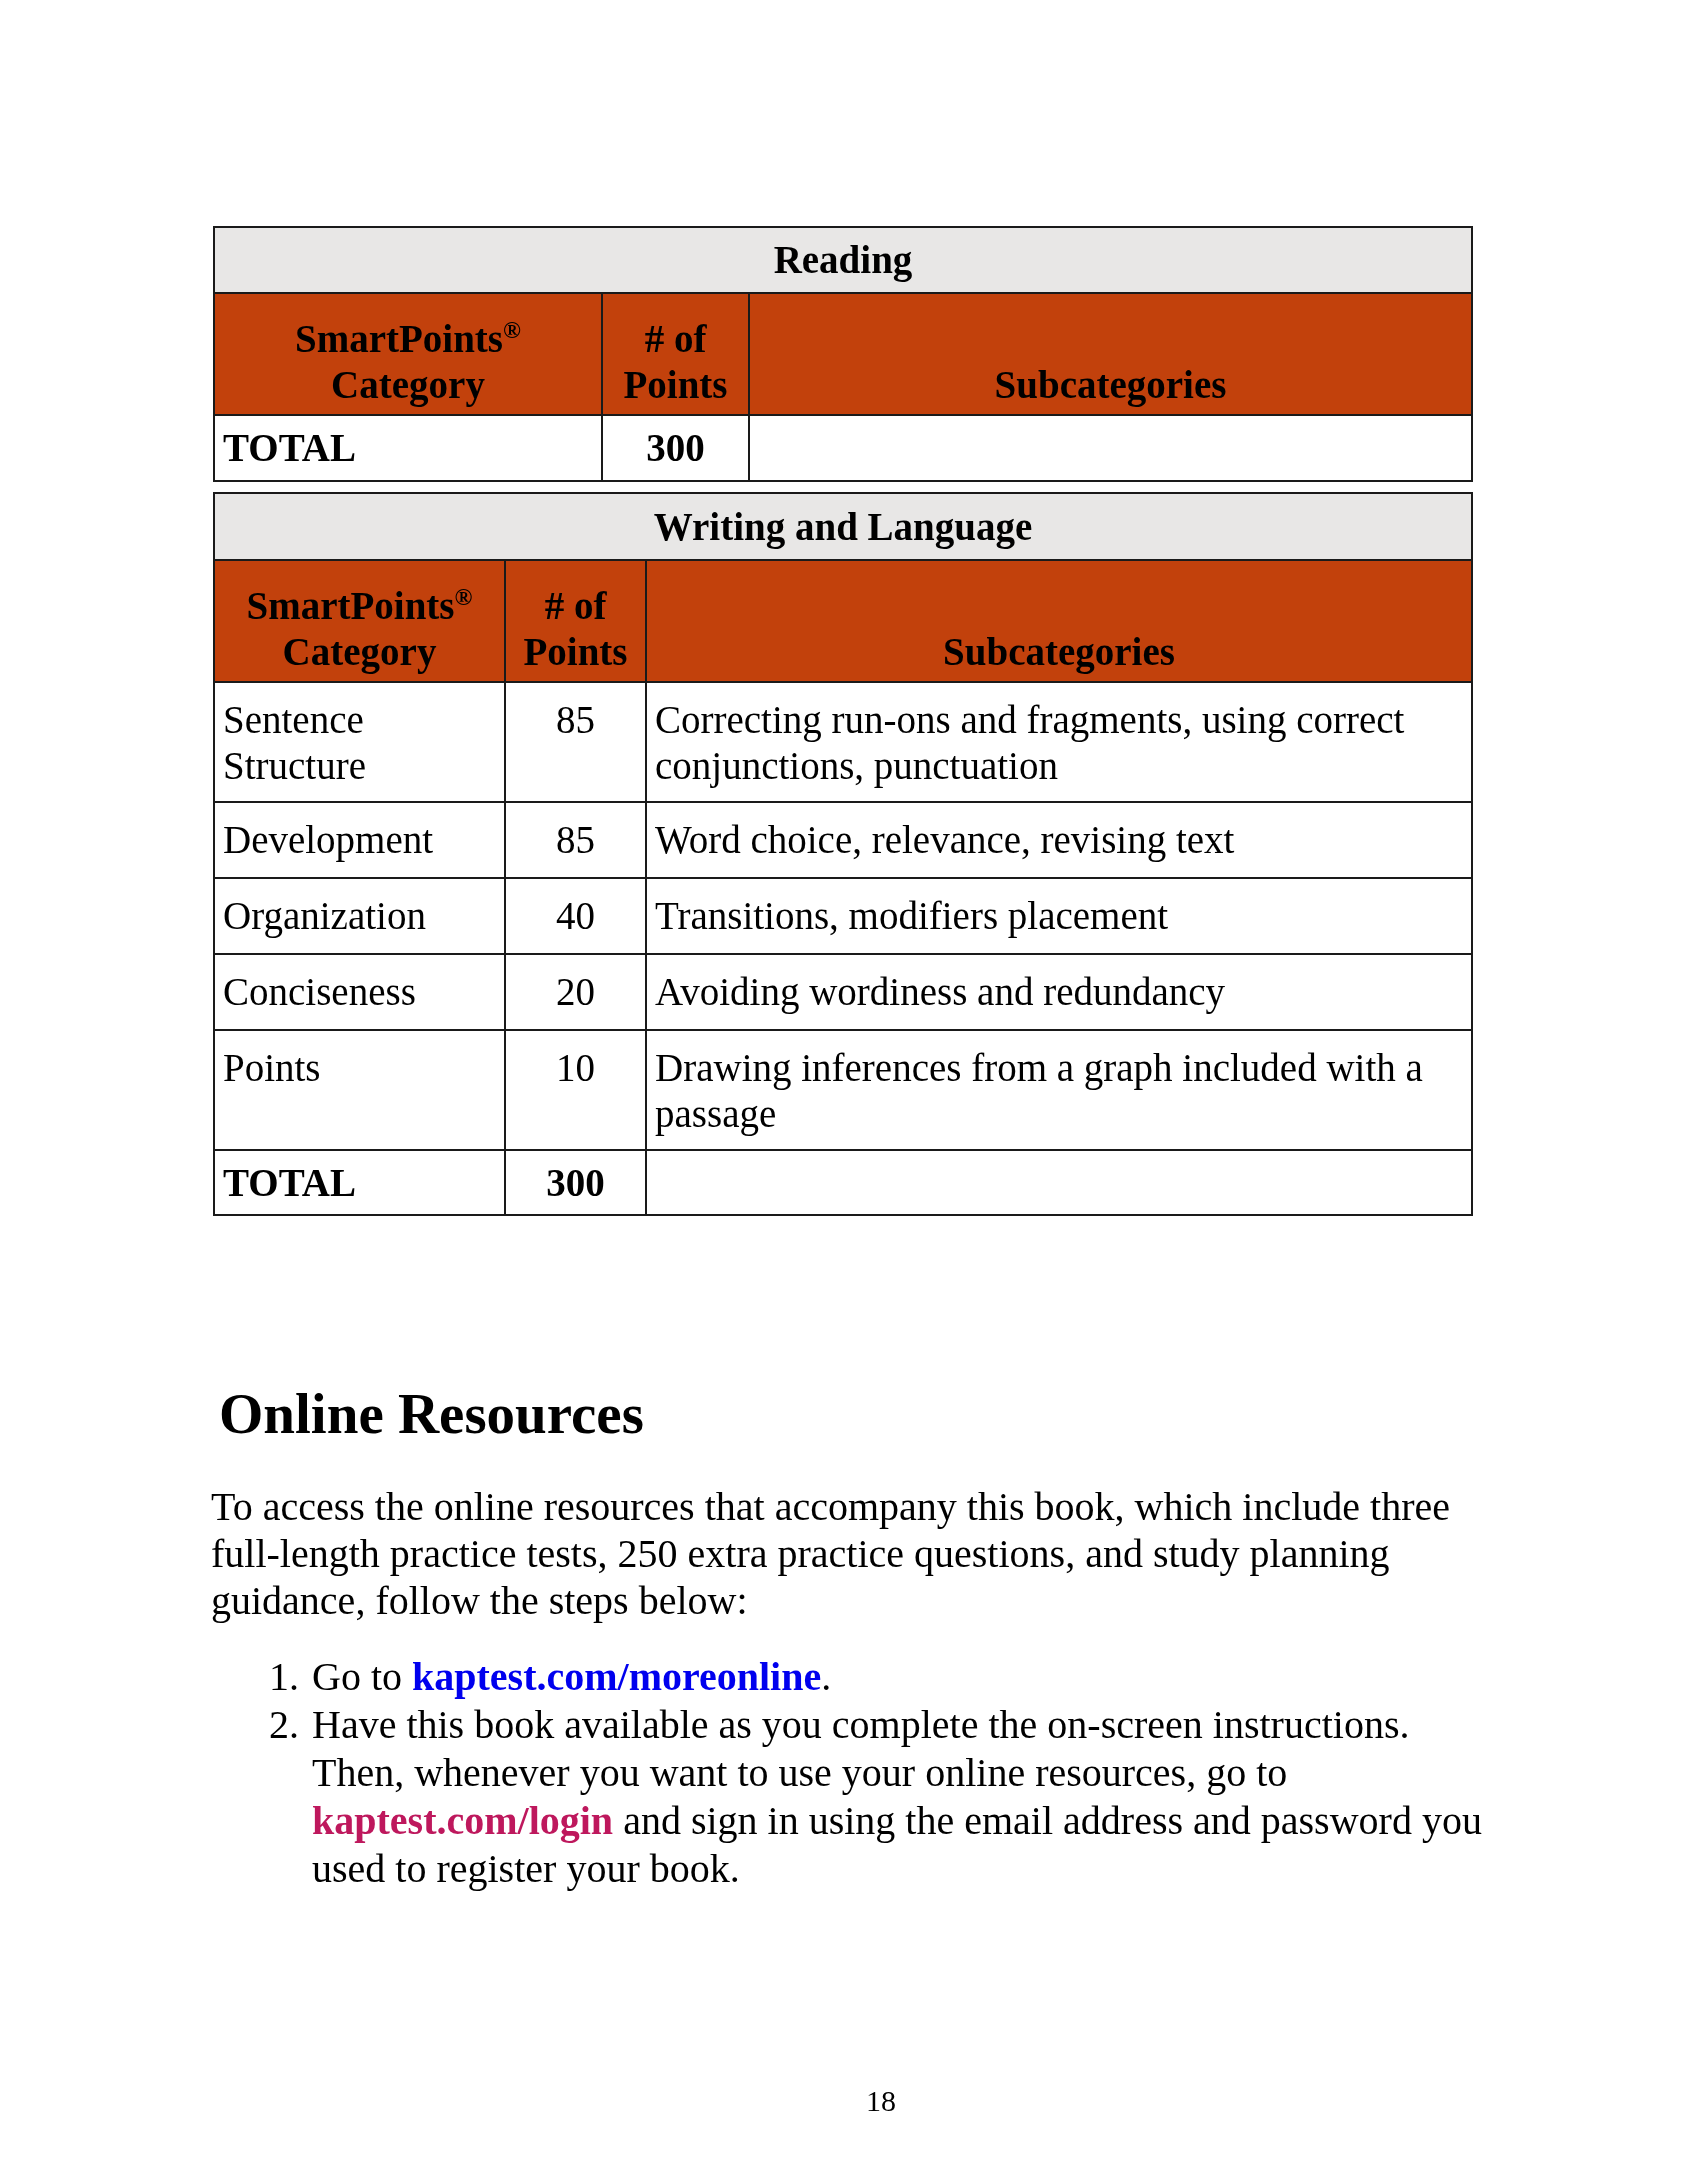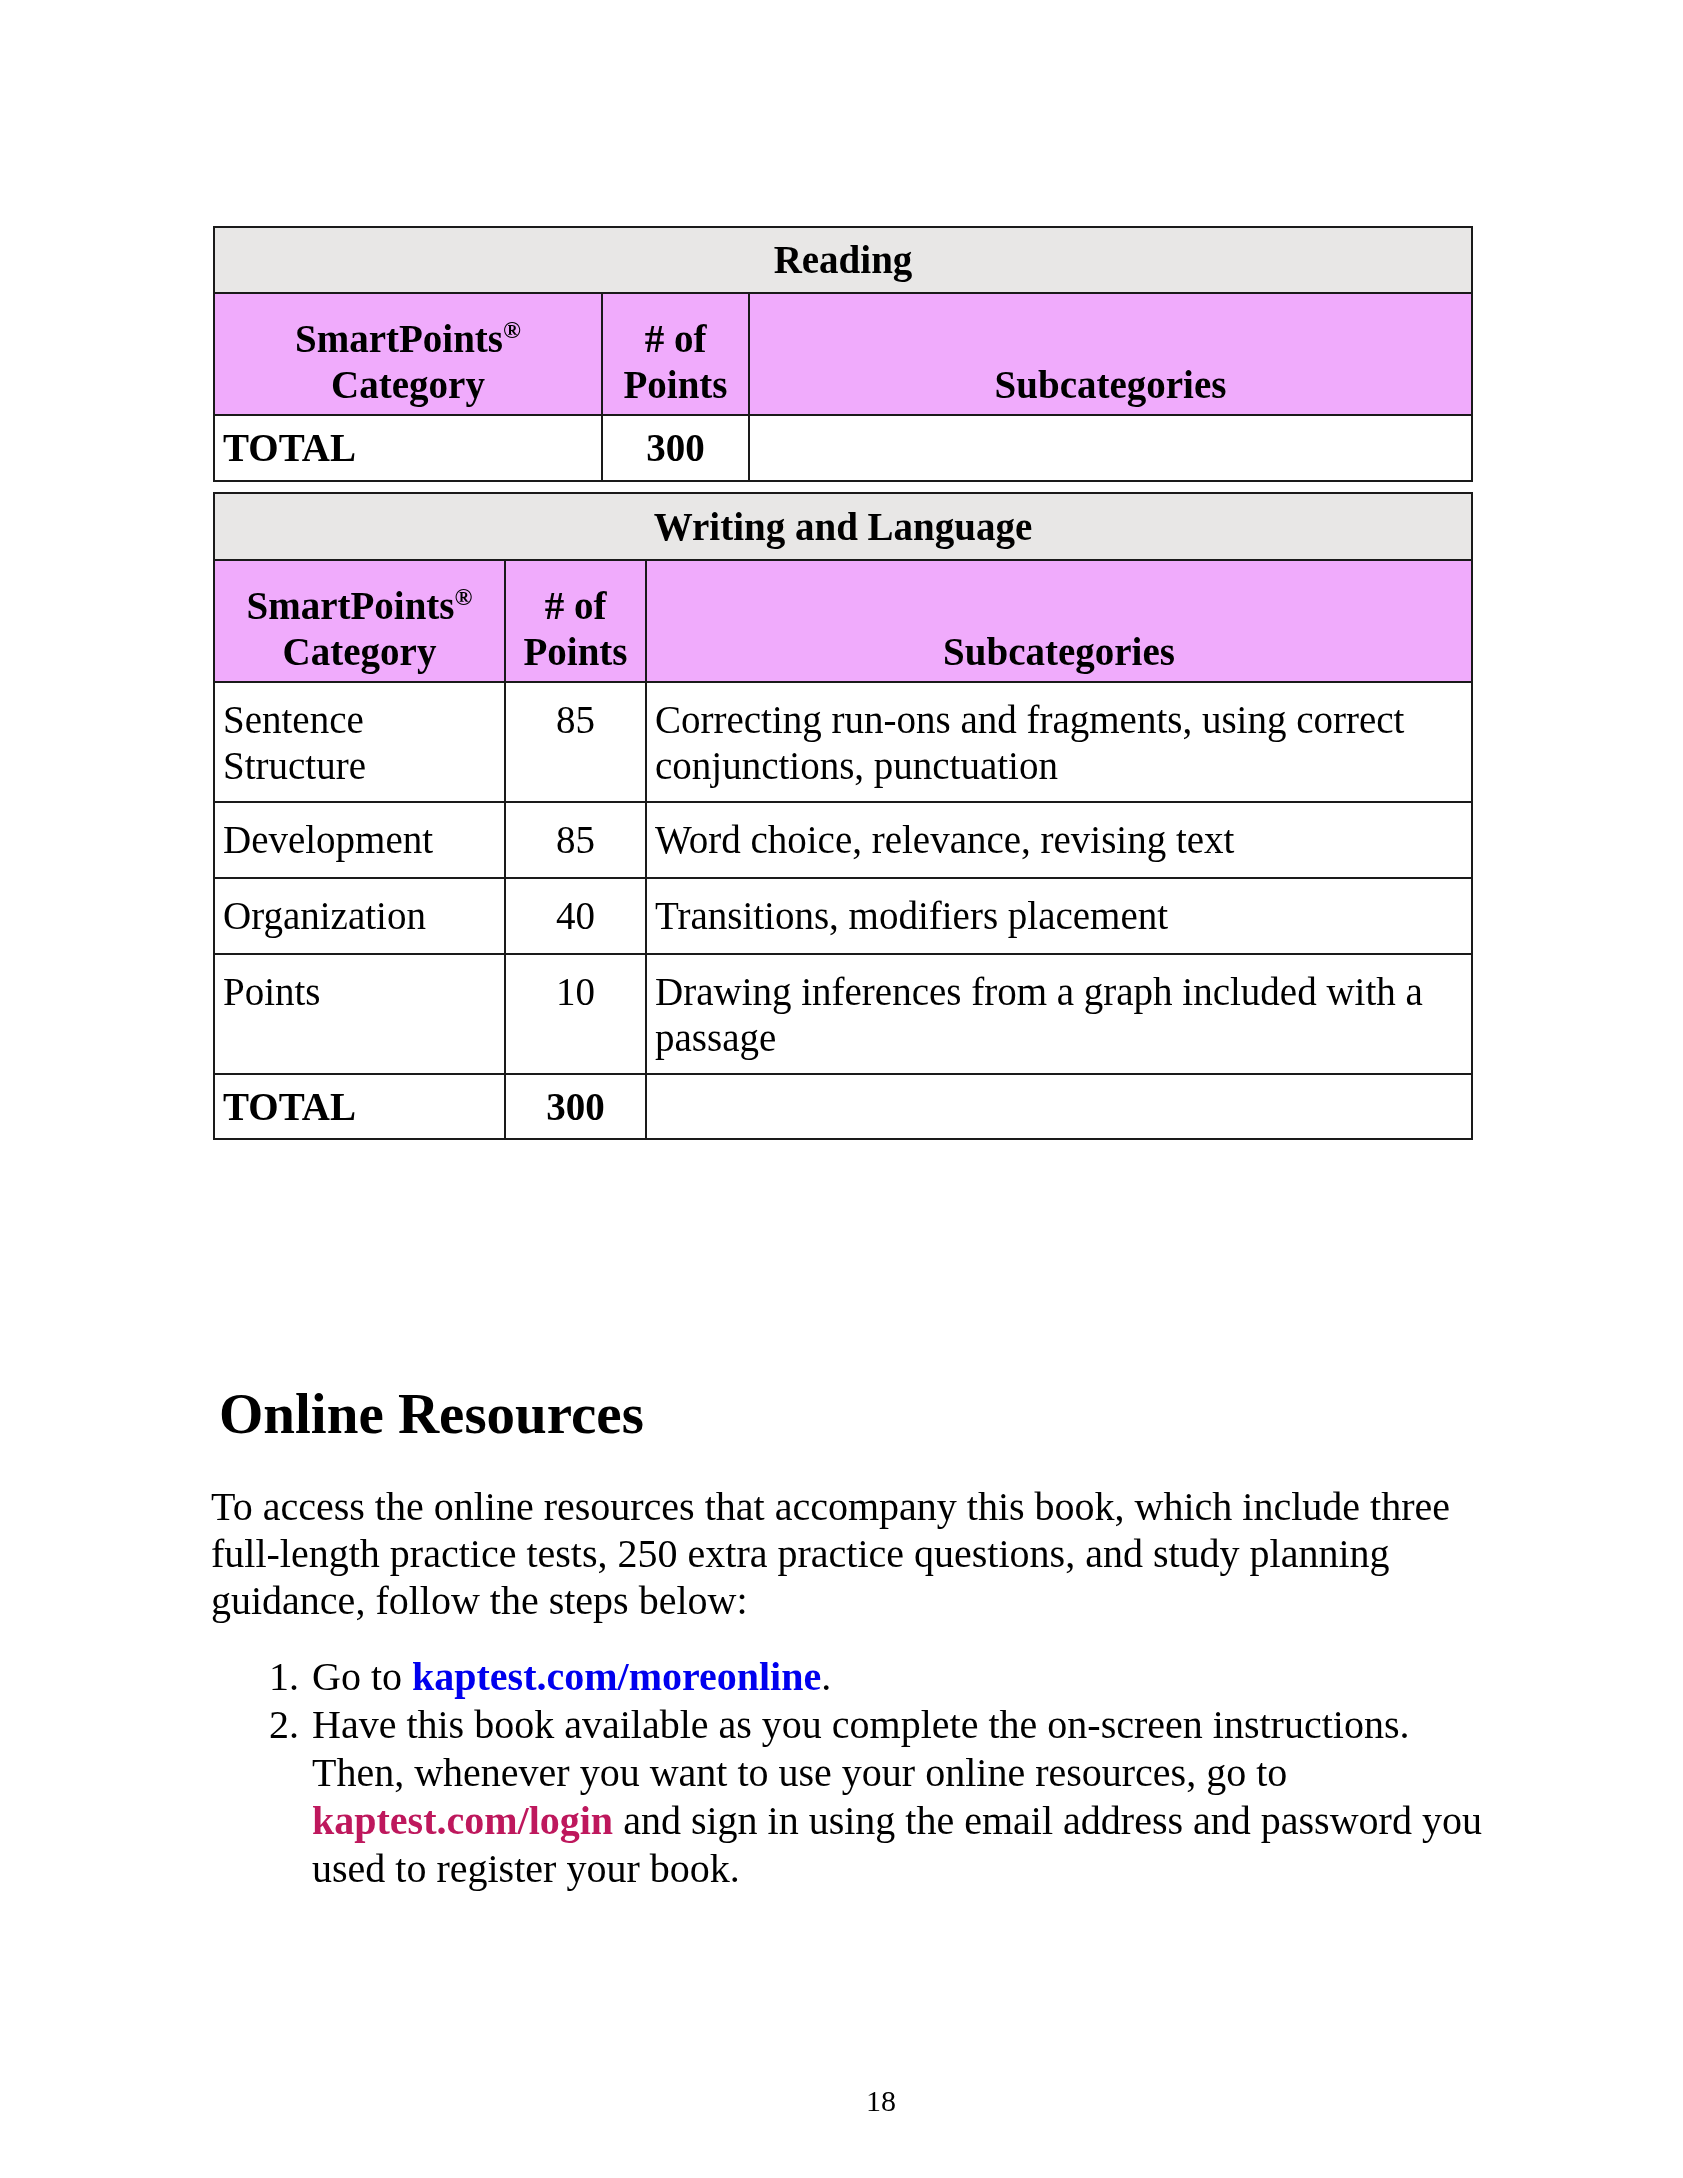--- a/index.html
+++ b/index.html
@@ -1,21 +1,21 @@
 <!DOCTYPE html>
 <html><head>
 <meta charset="utf-8">
 <style>
   html, body { margin: 0; padding: 0; background: #ffffff; }
   body { width: 1683px; height: 2178px; position: relative; overflow: hidden;
          font-family: "Liberation Serif", serif; color: #000; }
   table.grid { position: absolute; left: 213px; width: 1257px; border-collapse: collapse; table-layout: fixed; }
   table.grid td { border: 2px solid #1a1a1a; vertical-align: top; padding: 0 8px; font-size: 39px; line-height: 46px; }
   table.grid tr.title td { background: #e8e7e6; font-weight: bold; text-align: center; vertical-align: middle; }
-  table.grid tr.colhead td { background: #f0abfc; font-weight: bold; text-align: center; vertical-align: bottom; padding-bottom: 6px; }
+  table.grid tr.colhead td { background: #c2410c; font-weight: bold; text-align: center; vertical-align: bottom; padding-bottom: 6px; }
   table.grid td.num { text-align: center; }
   table.grid tr.total td { font-weight: bold; vertical-align: middle; }
   table.grid td.body { padding-top: 14px; padding-bottom: 4px; }
   sup.reg { font-size: 24px; line-height: 0; vertical-align: super; }
   #t1 { top: 198px; margin-top: 28px; }
   #t1 tr.title td { height: 64px; }
   #t1 tr.colhead td { height: 114px; }
   #t1 tr.total td { height: 64px; }
   #t2 { top: 492px; }
   #t2 tr.title td { height: 65px; }
@@ -80,20 +80,25 @@
   <tr class="r1">
     <td class="body">Development</td>
     <td class="body num">85</td>
     <td class="body">Word choice, relevance, revising text</td>
   </tr>
   <tr class="r1">
     <td class="body">Organization</td>
     <td class="body num">40</td>
     <td class="body">Transitions, modifiers placement</td>
   </tr>
+  <tr class="r1">
+    <td class="body">Conciseness</td>
+    <td class="body num">20</td>
+    <td class="body">Avoiding wordiness and redundancy</td>
+  </tr>
   <tr class="r2">
     <td class="body">Points</td>
     <td class="body num">10</td>
     <td class="body">Drawing inferences from a graph included with a passage</td>
   </tr>
   <tr class="total">
     <td>TOTAL</td>
     <td class="num">300</td>
     <td></td>
   </tr>

